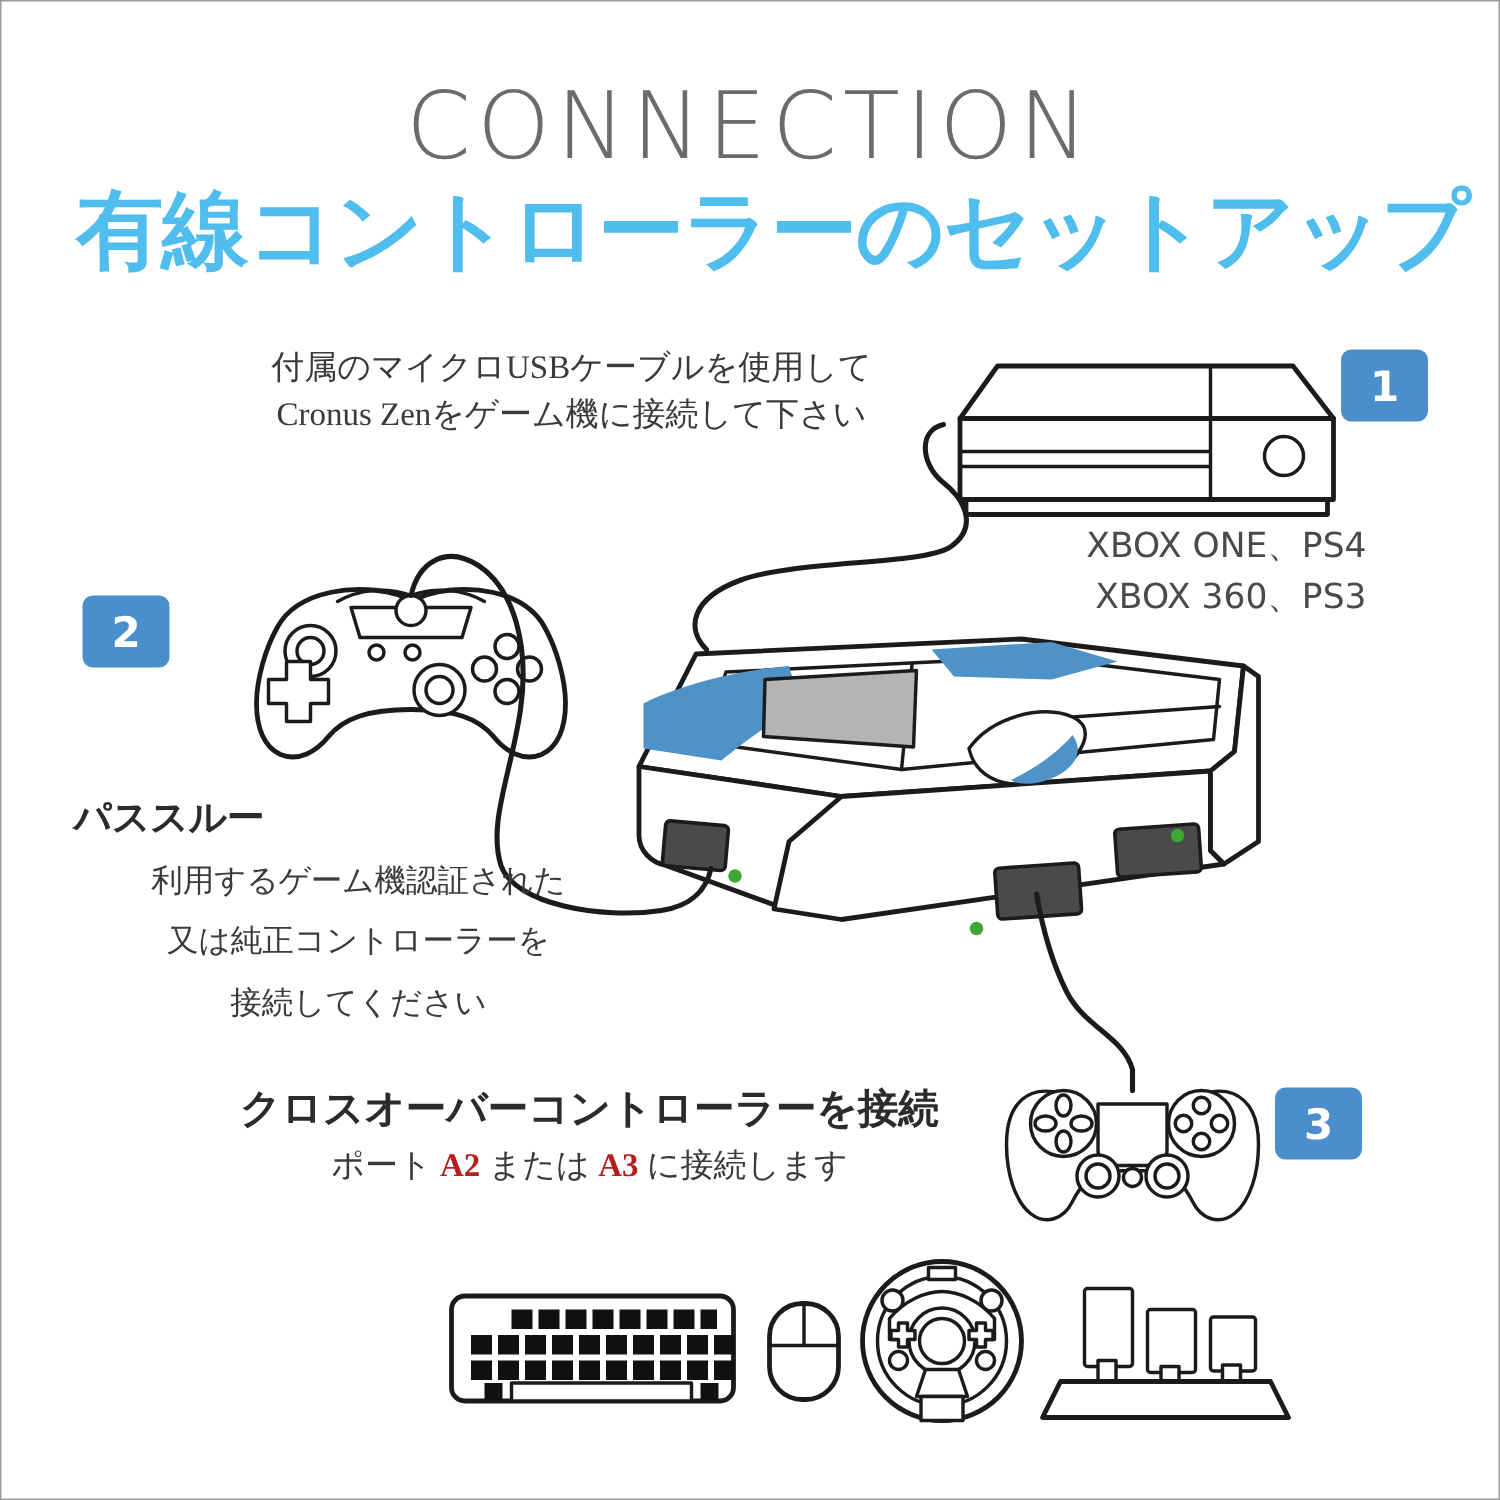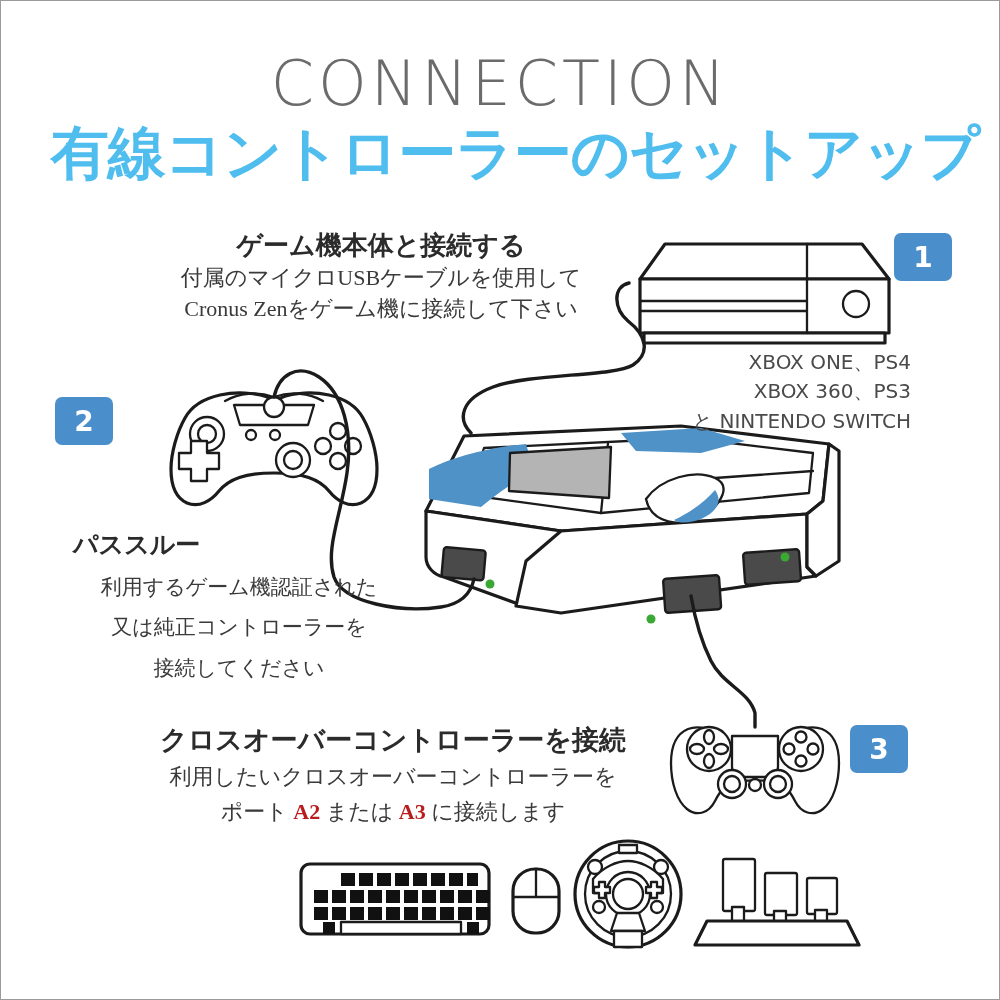--- a/index.html
+++ b/index.html
@@ -89,28 +89,28 @@
   .blk .bd .hl { color: #b91c1c; font-weight: 700; }
 
   
   #step1-text { left: 140px; top: 228px; width: 480px; text-align: center; }
   
   #console-note {
     position: absolute;
     left: 640px; top: 347px; width: 270px;
     text-align: right;
     font-family: "DejaVu Sans", "Liberation Sans", sans-serif;
-    font-size: 20px;
+    font-size: 23px;
     color: #4a4a4a;
     line-height: 1.47;
     white-space: nowrap;
   }
   
   #step2-text { left: 48px; top: 528px; width: 380px; text-align: left; }
-  #step2-text .hd { font-size: 25px; line-height: 1.3; margin-left: 24px; }
+  #step2-text .hd { font-size: 25px; line-height: 1.3; }
   #step2-text .bd { font-size: 21px; line-height: 1.42; margin-top: 11px; text-align: center; }
   
   #step3-text { left: 112px; top: 722px; width: 560px; text-align: center; }
   #step3-text .hd { font-size: 27px; }
   #step3-text .bd { font-size: 22px; margin-top: 4px; }
 
   
   #art {
     position: absolute;
     left: 0; top: 0;
@@ -355,37 +355,34 @@
   </svg>
 
   <div class="title-en">CONNECTION</div>
   <div class="title-jp">有線コントローラーのセットアップ</div>
 
   <div class="badge b1">1</div>
   <div class="badge b2">2</div>
   <div class="badge b3">3</div>
 
   <div class="blk" id="step1-text">
-    <div class="hd">ゲーム機本体と接続する</div>
     <div class="bd">付属のマイクロUSBケーブルを使用して</div>
     <div class="bd">Cronus Zenをゲーム機に接続して下さい</div>
   </div>
 
   <div id="console-note">
     <div>XBOX ONE、PS4</div>
     <div>XBOX 360、PS3</div>
-    <div>と NINTENDO SWITCH</div>
   </div>
 
   <div class="blk" id="step2-text">
     <div class="hd">パススルー</div>
     <div class="bd">利用するゲーム機認証された</div>
     <div class="bd">又は純正コントローラーを</div>
     <div class="bd">接続してください</div>
   </div>
 
   <div class="blk" id="step3-text">
     <div class="hd">クロスオーバーコントローラーを接続</div>
-    <div class="bd">利用したいクロスオーバーコントローラーを</div>
     <div class="bd"><span>ポート </span><span class="hl">A2</span><span> または </span><span class="hl">A3</span><span> に接続します</span></div>
   </div>
 
 </div>
 
 </body></html>

